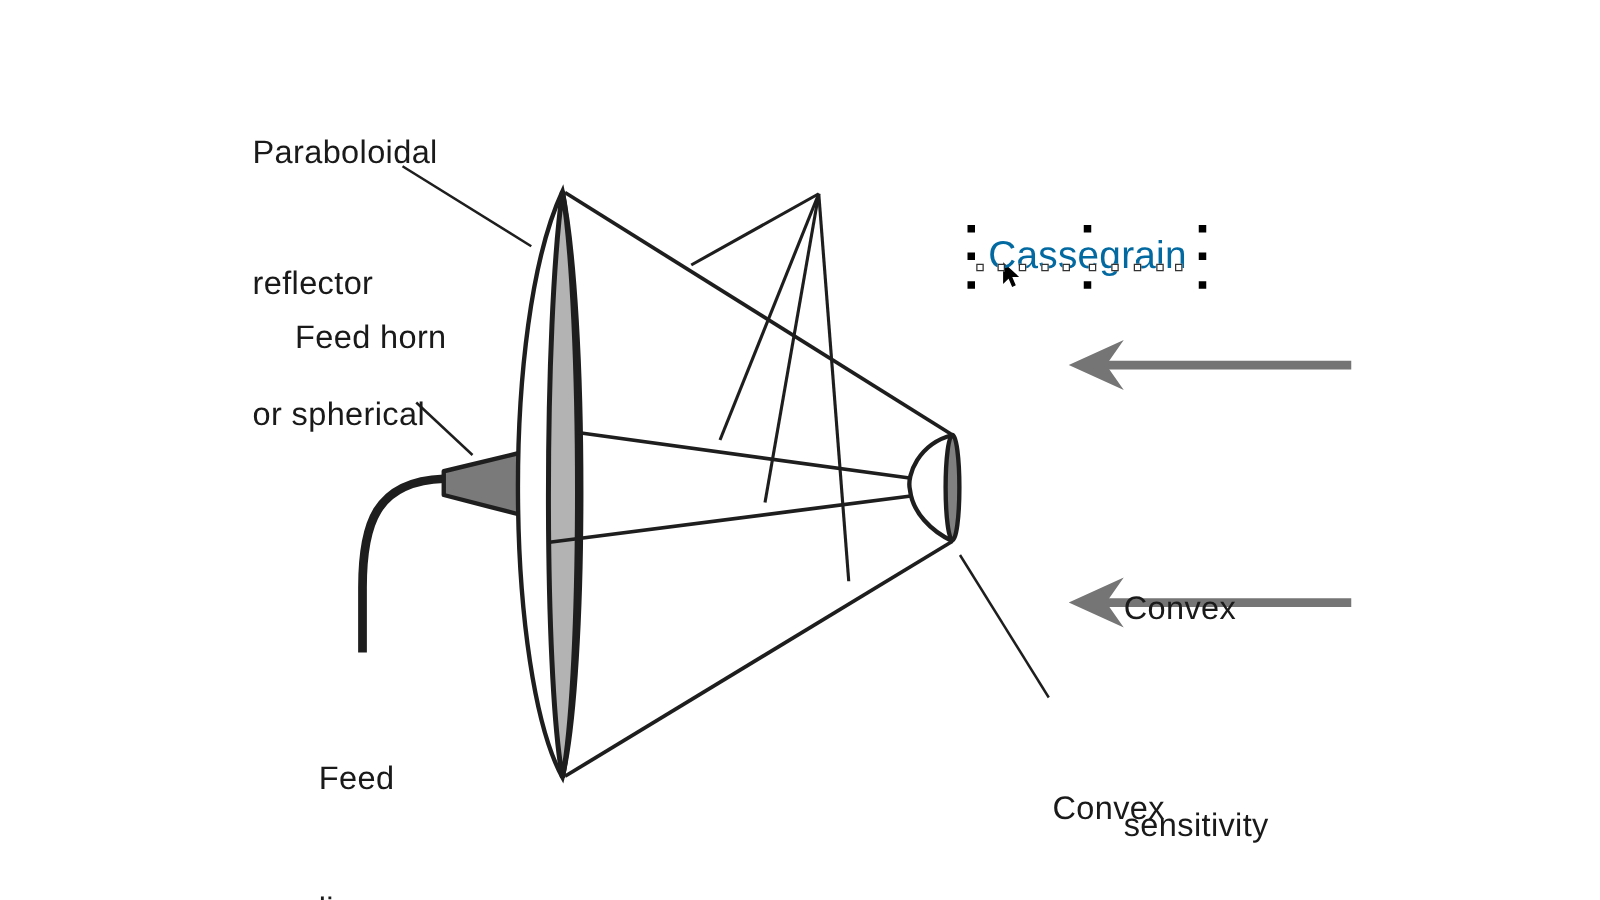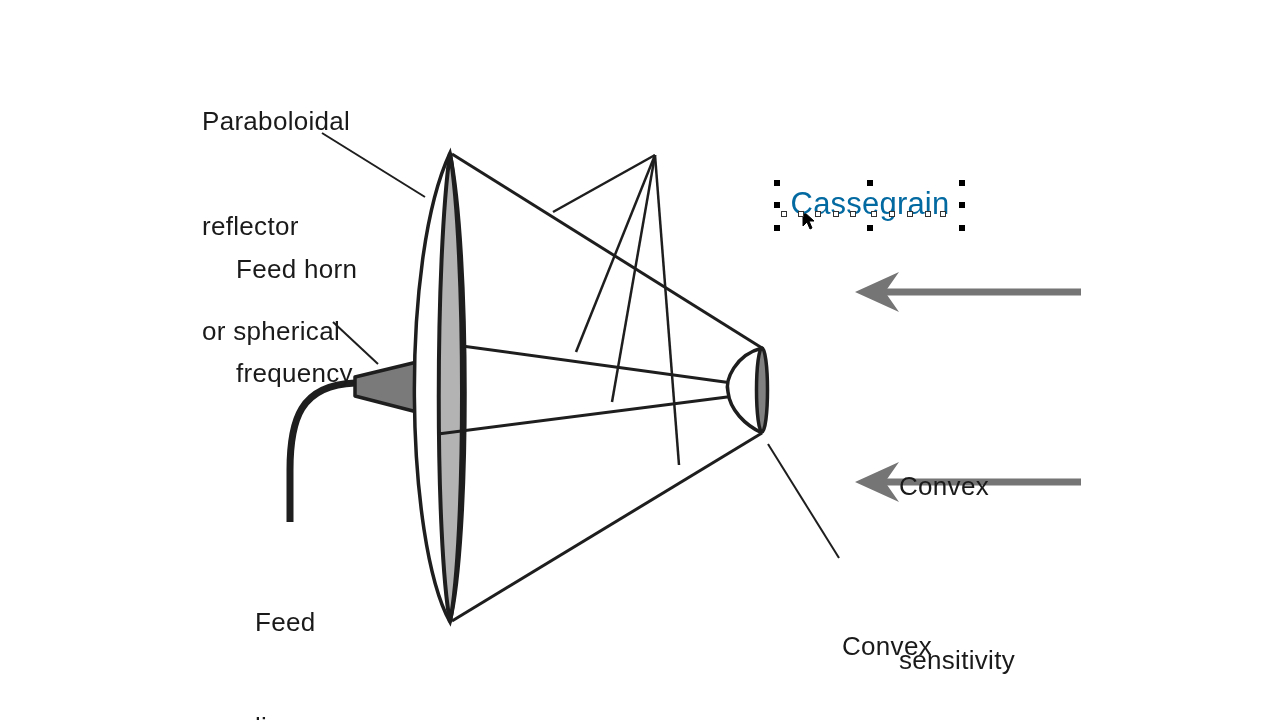--- a/index.html
+++ b/index.html
@@ -76,21 +76,20 @@
   </svg>
 
   <div class="lbl" style="left:202px; top:34px;">
     <span>Paraboloidal</span>
     <span>reflector</span>
     <span>or spherical</span>
   </div>
 
   <div class="lbl" style="left:208px; top:183px; line-height:34.5px;margin-left:28px;">
     <span>Feed horn</span>
-    <span>frequency</span>
   </div>
 
   <div class="lbl" style="left:255px; top:535px;">
     <span>Feed</span>
     <span>line</span>
     
     
   </div>
 
 

